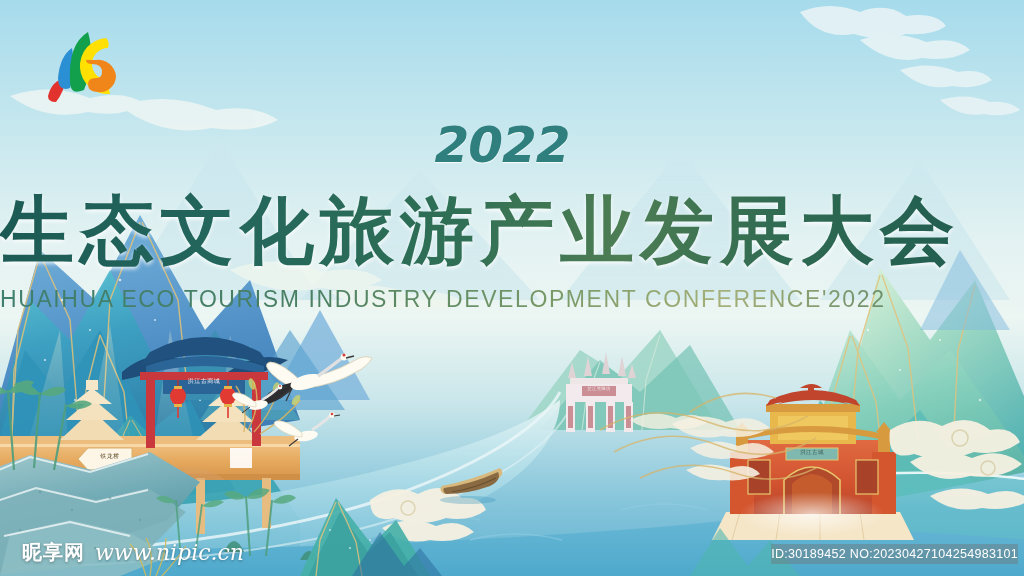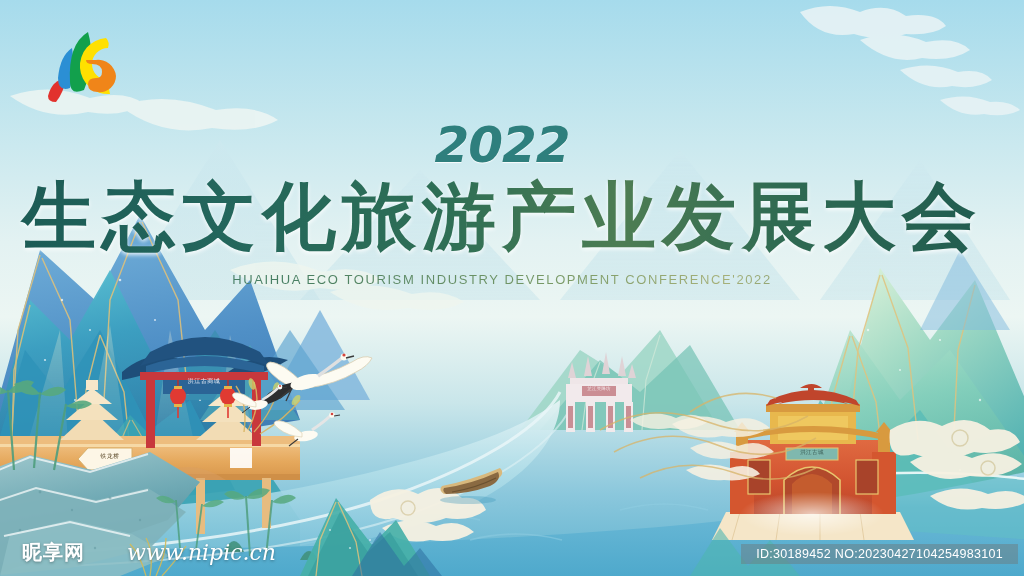--- a/index.html
+++ b/index.html
@@ -18,21 +18,21 @@
   .layer { position: absolute; left: 0; top: 0; width: 1024px; height: 576px; }
 
   
   #logo { position: absolute; left: 44px; top: 26px; width: 96px; height: 80px; }
 
   
   #textblock {
     position: absolute;
     left: 0; top: 118px;
     width: 1004px;
-    text-align: center;
+    text-align: left;
   }
   .line1 {
     display: flex;
     align-items: baseline;
     justify-content: center;
     gap: 16px;
     height: 60px;
   }
   .year {
     font-family: "DejaVu Sans", sans-serif;
@@ -53,36 +53,37 @@
     letter-spacing: 2px;
     line-height: 1;
     background: linear-gradient(100deg, #1d6e6c 0%, #2a6f58 45%, #2f6f4d 75%, #38704a 100%);
     -webkit-background-clip: text;
     background-clip: text;
     color: transparent;
     -webkit-text-fill-color: transparent;
     filter: drop-shadow(0 1px 1px rgba(255,255,255,0.9));
   }
   .maintitle {
+    margin-top: 14px;
     font-family: "DejaVu Sans", sans-serif;
     font-size: 74px;
     font-weight: bold;
     letter-spacing: 6px;
     line-height: 1.05;
     background: linear-gradient(92deg, #1c5b55 0%, #23665c 22%, #2f6f55 45%, #4d7d53 62%, #2f6a52 78%, #1f5b50 100%);
     -webkit-background-clip: text;
     background-clip: text;
     color: transparent;
     -webkit-text-fill-color: transparent;
     filter: drop-shadow(0 2px 2px rgba(255,255,255,0.85));
   }
   .subtitle {
     margin-top: 16px;
     font-family: "Liberation Sans", sans-serif;
-    font-size: 13px;
+    font-size: 23px;
     font-weight: normal;
     letter-spacing: 1.6px;
     background: linear-gradient(90deg, #3f7f6f 0%, #497f62 30%, #7a9a67 56%, #a6b079 72%, #6d8f6a 88%, #4d7f66 100%);
     -webkit-background-clip: text;
     background-clip: text;
     color: transparent;
     -webkit-text-fill-color: transparent;
   }
 
   
@@ -100,30 +101,29 @@
     color: #ffffff;
     letter-spacing: 1px;
     text-shadow: 0 1px 3px rgba(0,0,0,0.35);
   }
   .wm-url {
     font-family: "DejaVu Serif", serif;
     font-style: italic;
     font-size: 22px;
     color: #ffffff;
     text-shadow: 0 1px 3px rgba(0,0,0,0.35);
-    margin-left: 32px;
   }
   #idbadge {
     position: absolute;
     right: 6px; bottom: 12px;
     background: rgba(110,120,120,0.45);
     color: #ffffff;
     font-size: 12.5px;
     letter-spacing: 0.3px;
-    padding: 3px 15px;
+    padding: 3px 0;
     font-family: "Liberation Sans", sans-serif;
     white-space: nowrap;
     margin-left: 44px;
   }
   
   .sign-txt {
     position: absolute;
     font-family: "DejaVu Sans", sans-serif;
     white-space: nowrap;
   }

